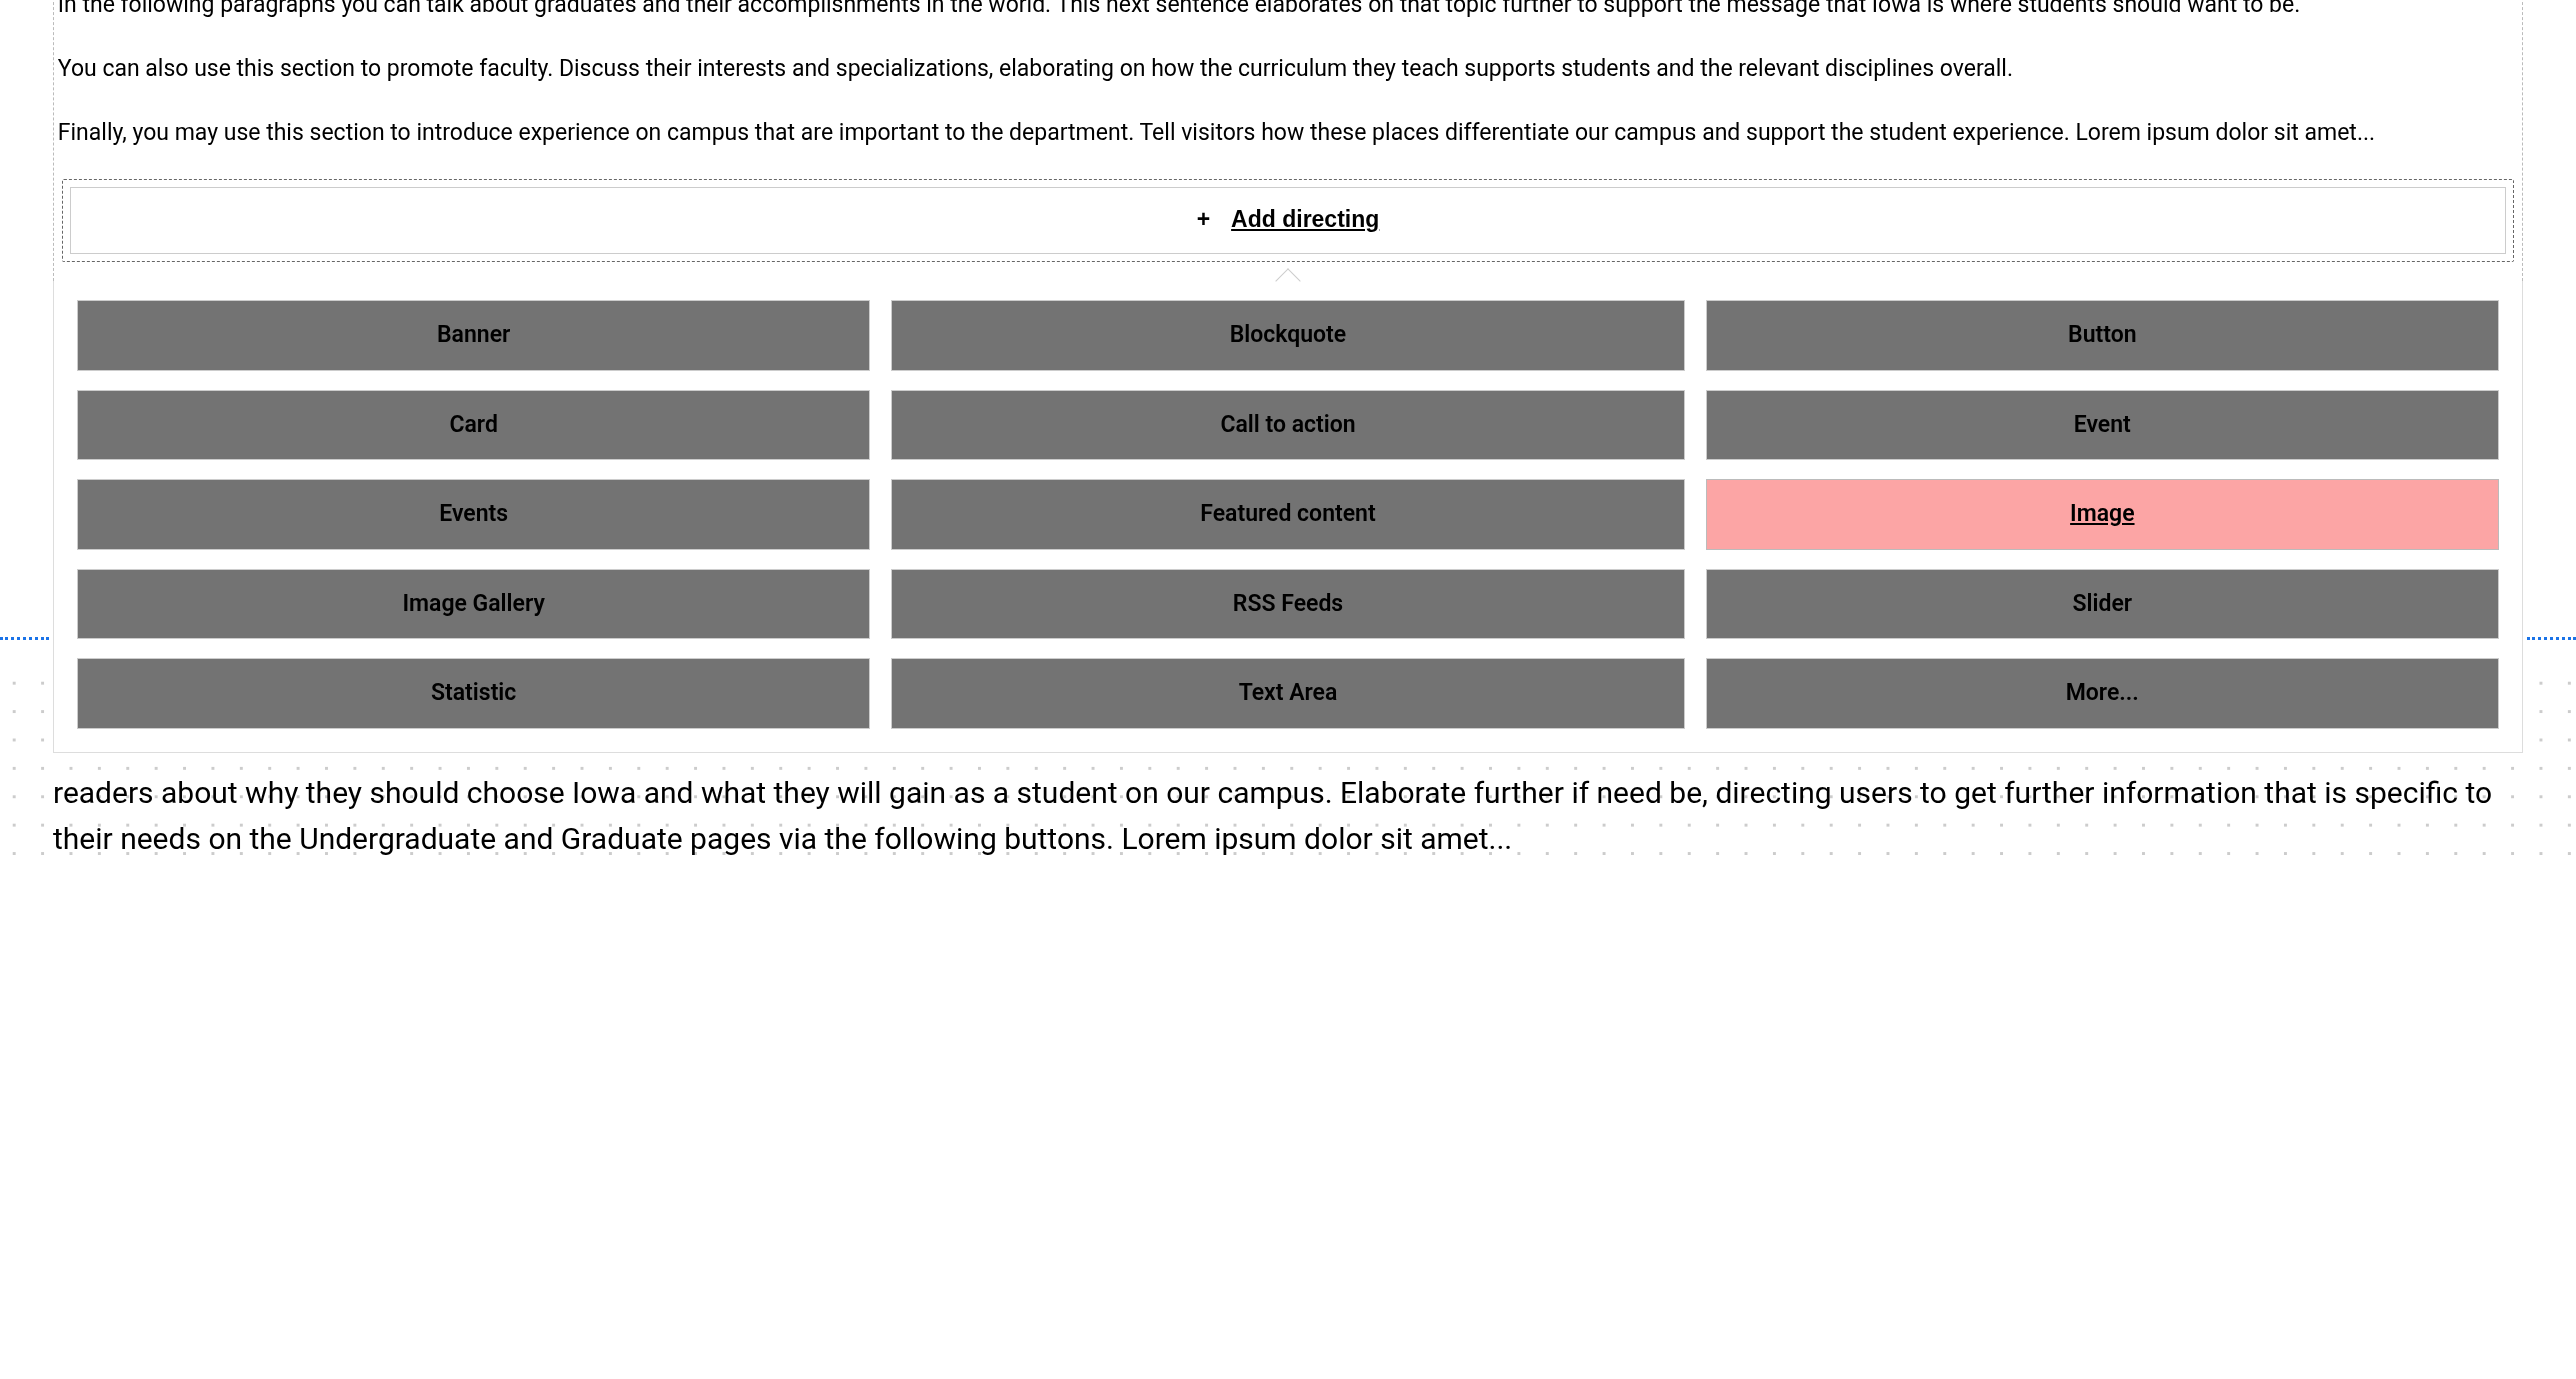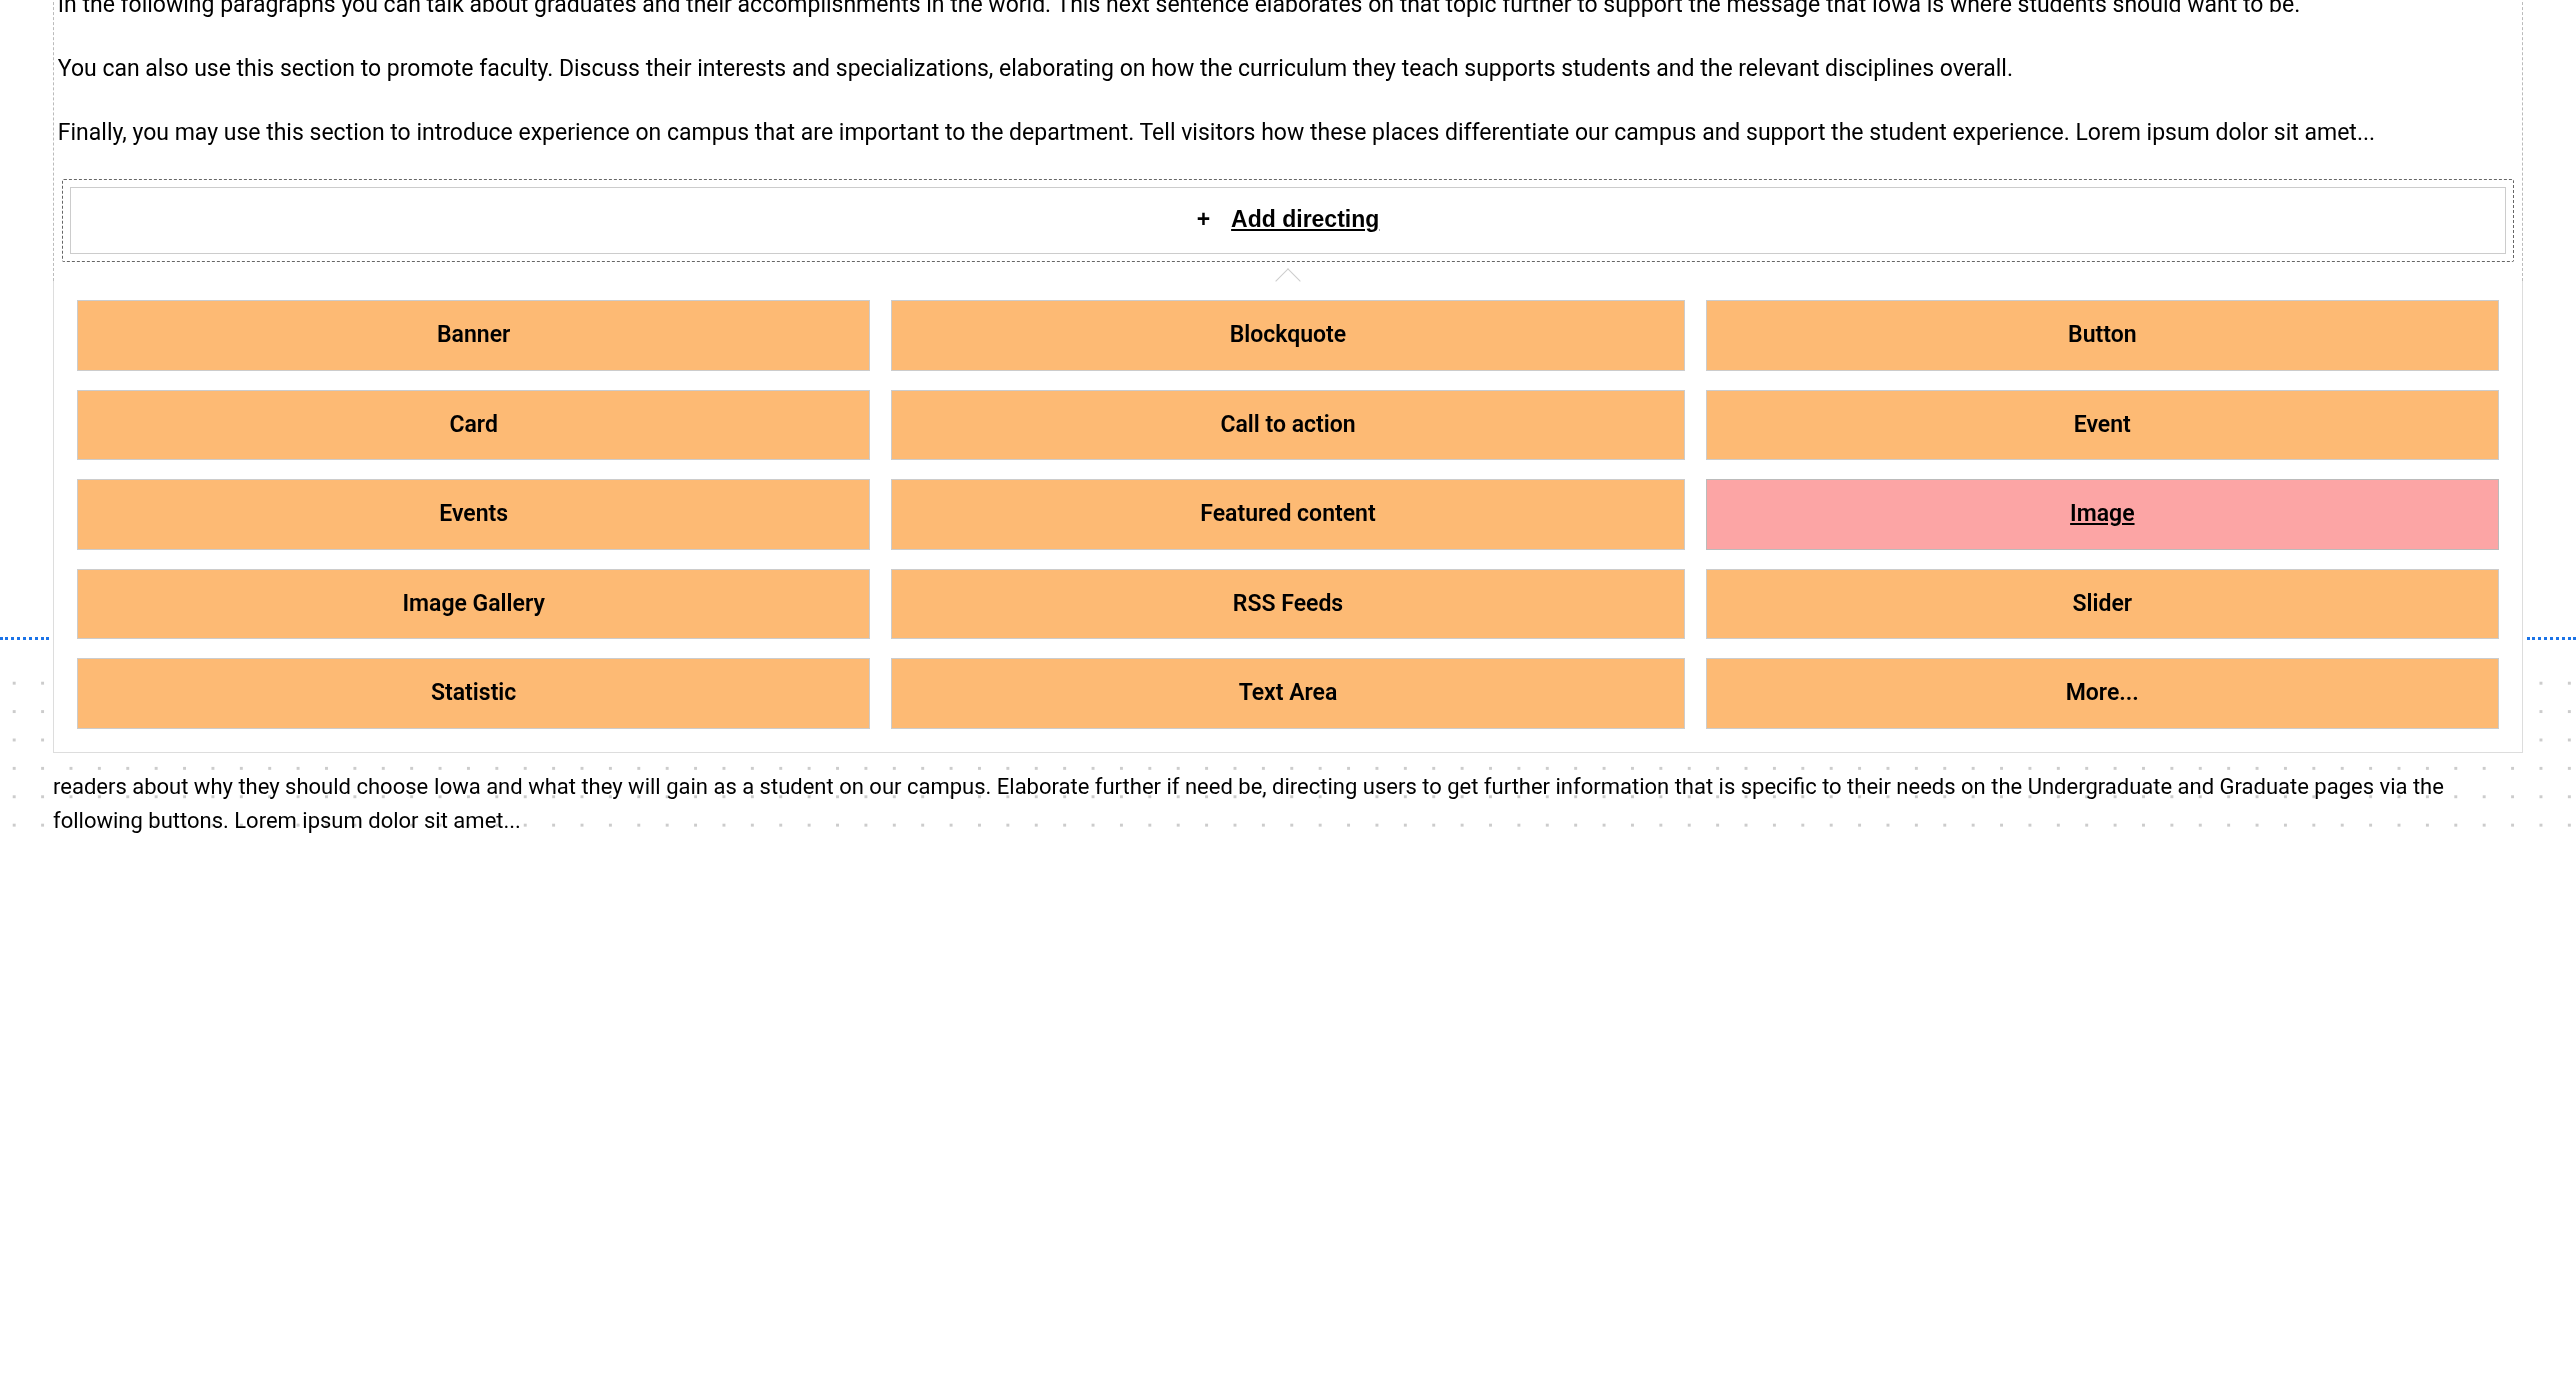--- a/index.html
+++ b/index.html
@@ -118,40 +118,40 @@
     }
 
     .component-grid {
       display: grid;
       grid-template-columns: repeat(3, 1fr);
       gap: 19px 21px;
     }
 
     .component-option {
       border: 0.9px solid #ccc;
-      background: #fdba74;
+      background: #737373;
       padding: 17px 0;
       text-align: center;
       font-size: 23px;
       font-weight: 600;
       cursor: pointer;
       color: #000;
     }
 
     .component-option.highlighted {
       background: #fca5a5;
       border-color: #bbb;
     }
 
     .component-option.highlighted .opt-label {
       text-decoration: underline;
     }
 
     .body-para {
-      font-size: 22px;
+      font-size: 30px;
       line-height: 1.55;
       color: #000;
       padding: 17px 53px 0 53px;
     }
 
     .blue-dashes {
       position: absolute;
       height: 0;
       border-top: 3.8px dotted #1a73e8;
       width: 49px;

